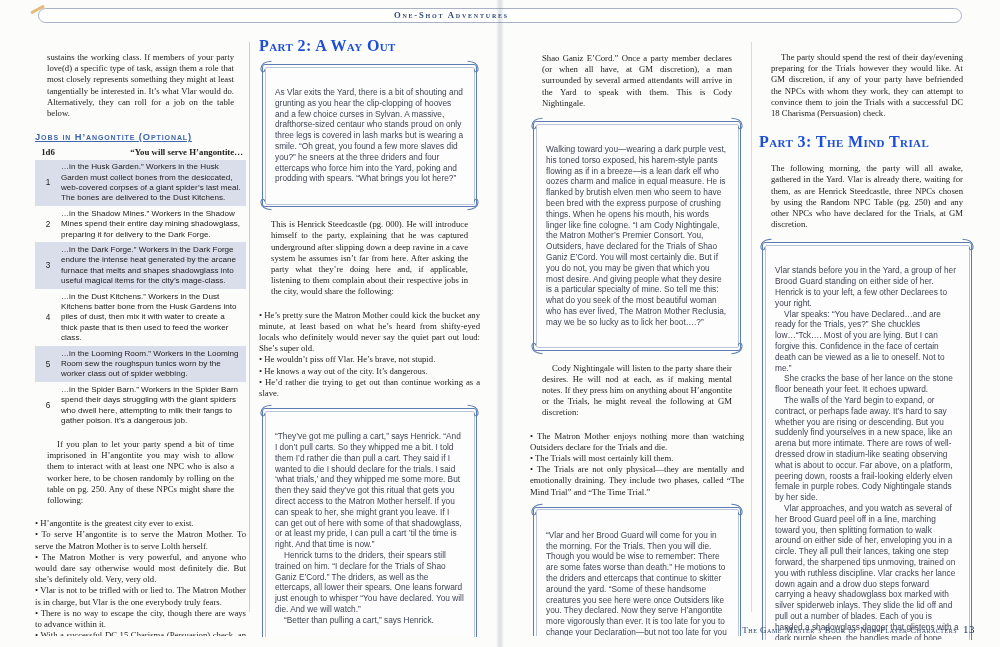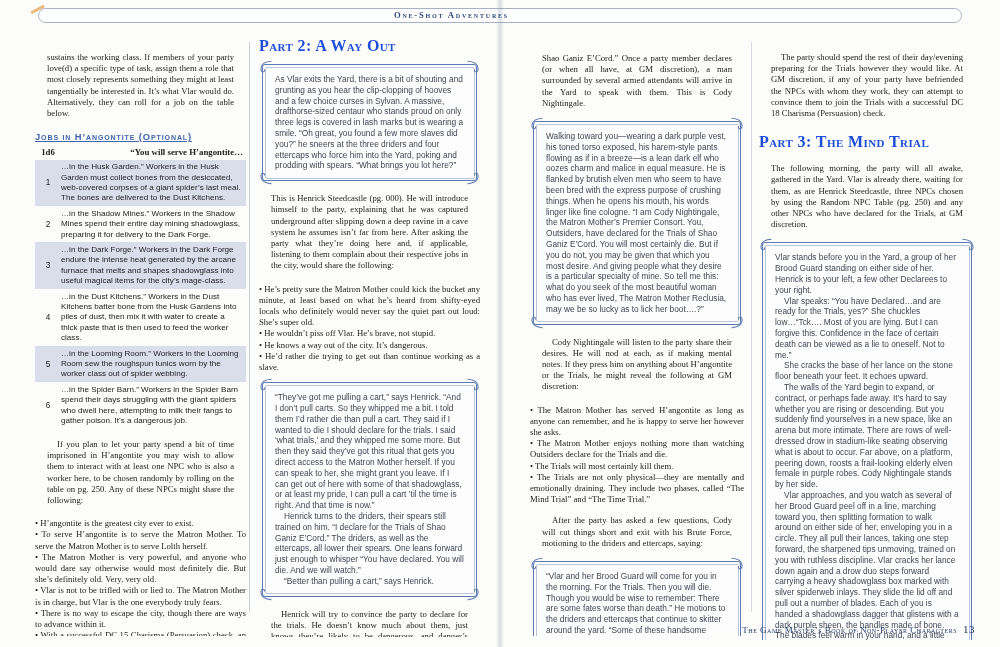--- a/index.html
+++ b/index.html
@@ -61,21 +61,21 @@
   .thead .tc-roll, .thead .tc-text { padding-top:2px; padding-bottom:2px; font-size:8.8px;text-align:right; }
   .tc-roll {
     flex:none; width:26px; display:flex; align-items:center; justify-content:center;
     font-size:8.2px; color:#222;
   }
   .tc-text { flex:1; font-size:8.1px; line-height:10.4px; padding:2.5px 3px 2.5px 0; color:#222; }
   .tc-text b { font-weight:400; }
   .shade { background:#dadeeb; }
   
   .readaloud {
-    position:relative; margin:9px 3px 12px; padding:9px 12px;
+    position:relative; margin:9px 3px 12px; padding:22px 12px;
     border:1.5px solid #5d7bb3; border-radius:3px; background:#fdfdfd;
   }
   .readaloud::after {
     content:""; position:absolute; inset:1.5px; border:1px solid #bac5dc;
     border-radius:2px; pointer-events:none;
   }
   .rbody p {
     font-family:"Liberation Sans", sans-serif; font-size:8.3px;
     line-height:10.8px; color:#3f4554; margin:0; text-align:left;
   }
@@ -251,27 +251,25 @@
         <span class="fl br">
           <svg viewBox="0 0 14 14" width="14" height="14">
             <path d="M13.5 1.3 C7 1.6 3.6 3.5 3 8.2 C2.7 10.6 3.8 12 5.2 11.8 C6.4 11.6 6.9 10.4 6.3 9.5" fill="none" stroke="#5d7bb3" stroke-width="1.1"></path>
           </svg>
         </span>
       </div>
 
     <p class="body indent">Cody Nightingale will listen to the party share their desires. He will nod at each, as if making mental notes. If they press him on anything about H’angontite or the Trials, he might reveal the following at GM discretion:</p>
 
     <ul class="bullets">
-      <li>The Matron Mother has served H’angontite as long as anyone can remember, and he is happy to serve her however she asks.</li>
       <li>The Matron Mother enjoys nothing more than watching Outsiders declare for the Trials and die.</li>
       <li>The Trials will most certainly kill them.</li>
       <li>The Trials are not only physical—they are mentally and emotionally draining. They include two phases, called “The Mind Trial” and “The Time Trial.”</li>
     </ul>
 
-    <p class="body mt indent">After the party has asked a few questions, Cody will cut things short and exit with his Brute Force, motioning to the driders and ettercaps, saying:</p>
 
     <div class="readaloud">
       <div class="rbody">
         <p>“Vlar and her Brood Guard will come for you in the morning. For the Trials. Then you will die. Though you would be wise to remember: There are some fates worse than death.” He motions to the driders and ettercaps that continue to skitter around the yard. “Some of these handsome creatures you see here were once Outsiders like you. They declared. Now they serve H’angontite more vigorously than ever. It is too late for you to change your Declaration—but not too late for you to serve this city. You will see.” He turns and walks away.</p>
 
       </div>
     <span class="fl tl">
           <svg viewBox="0 0 14 14" width="14" height="14">
             <path d="M13.5 1.3 C7 1.6 3.6 3.5 3 8.2 C2.7 10.6 3.8 12 5.2 11.8 C6.4 11.6 6.9 10.4 6.3 9.5" fill="none" stroke="#5d7bb3" stroke-width="1.1"></path>
           </svg>

